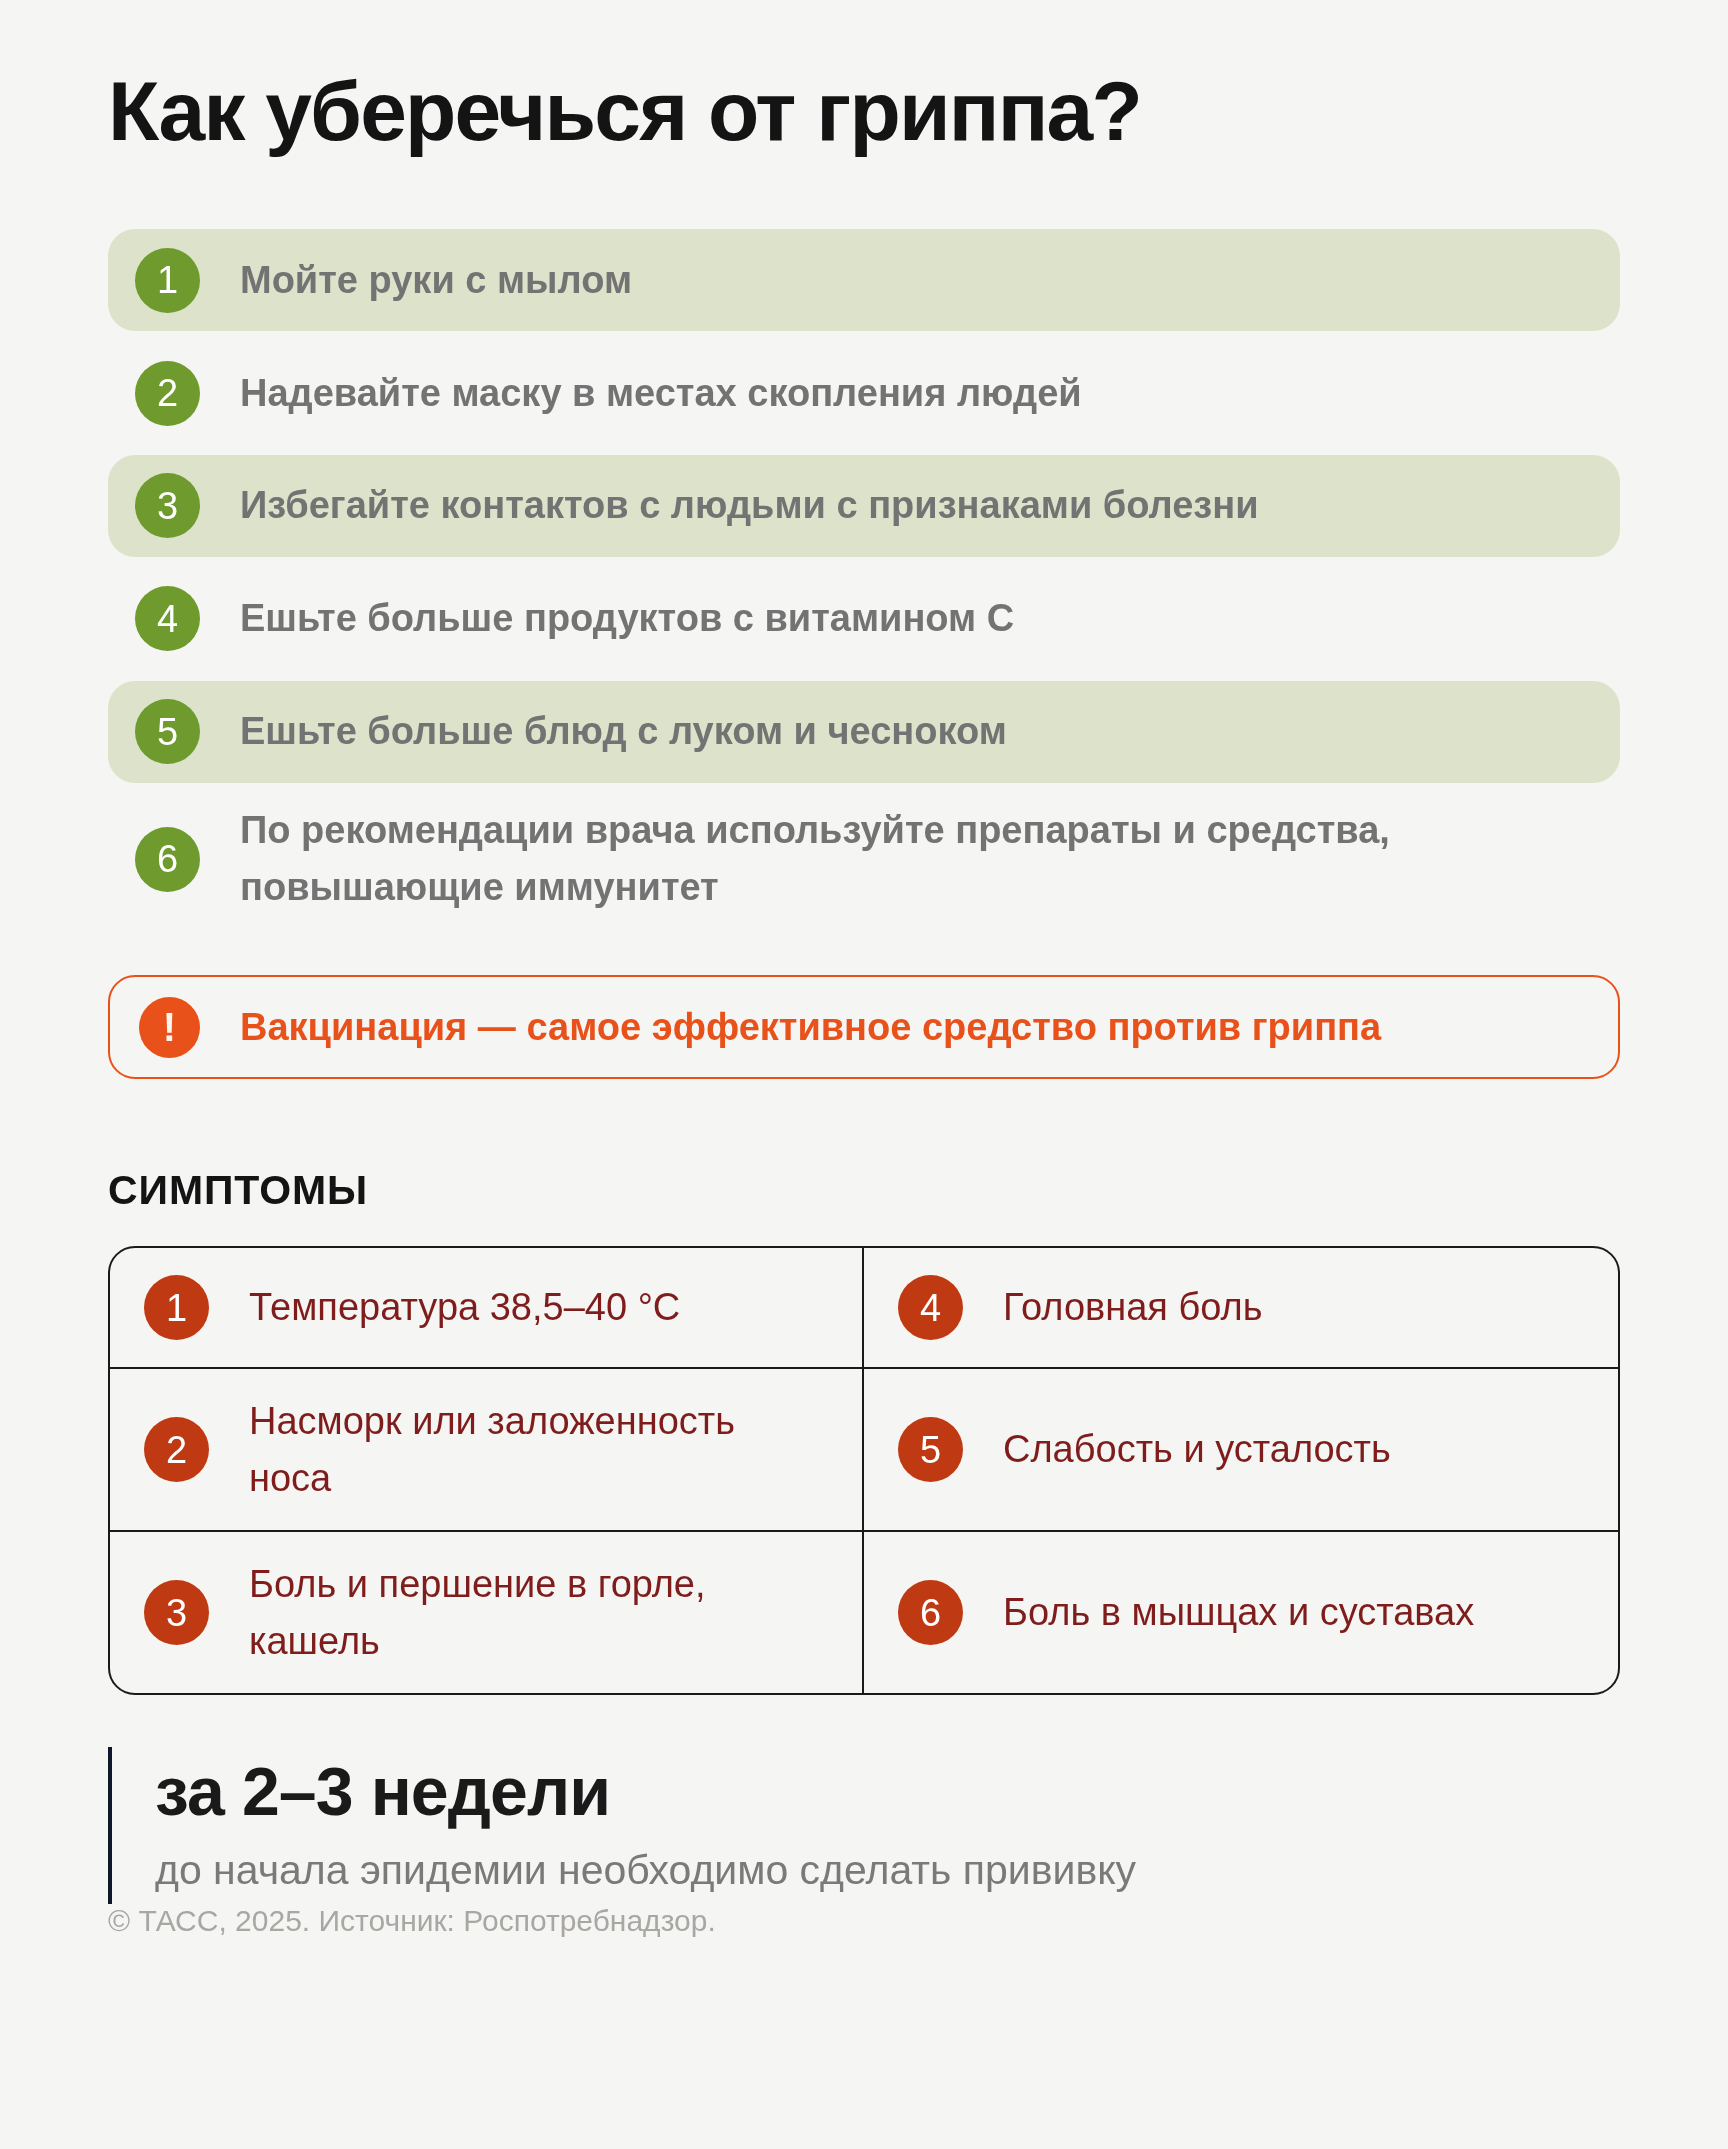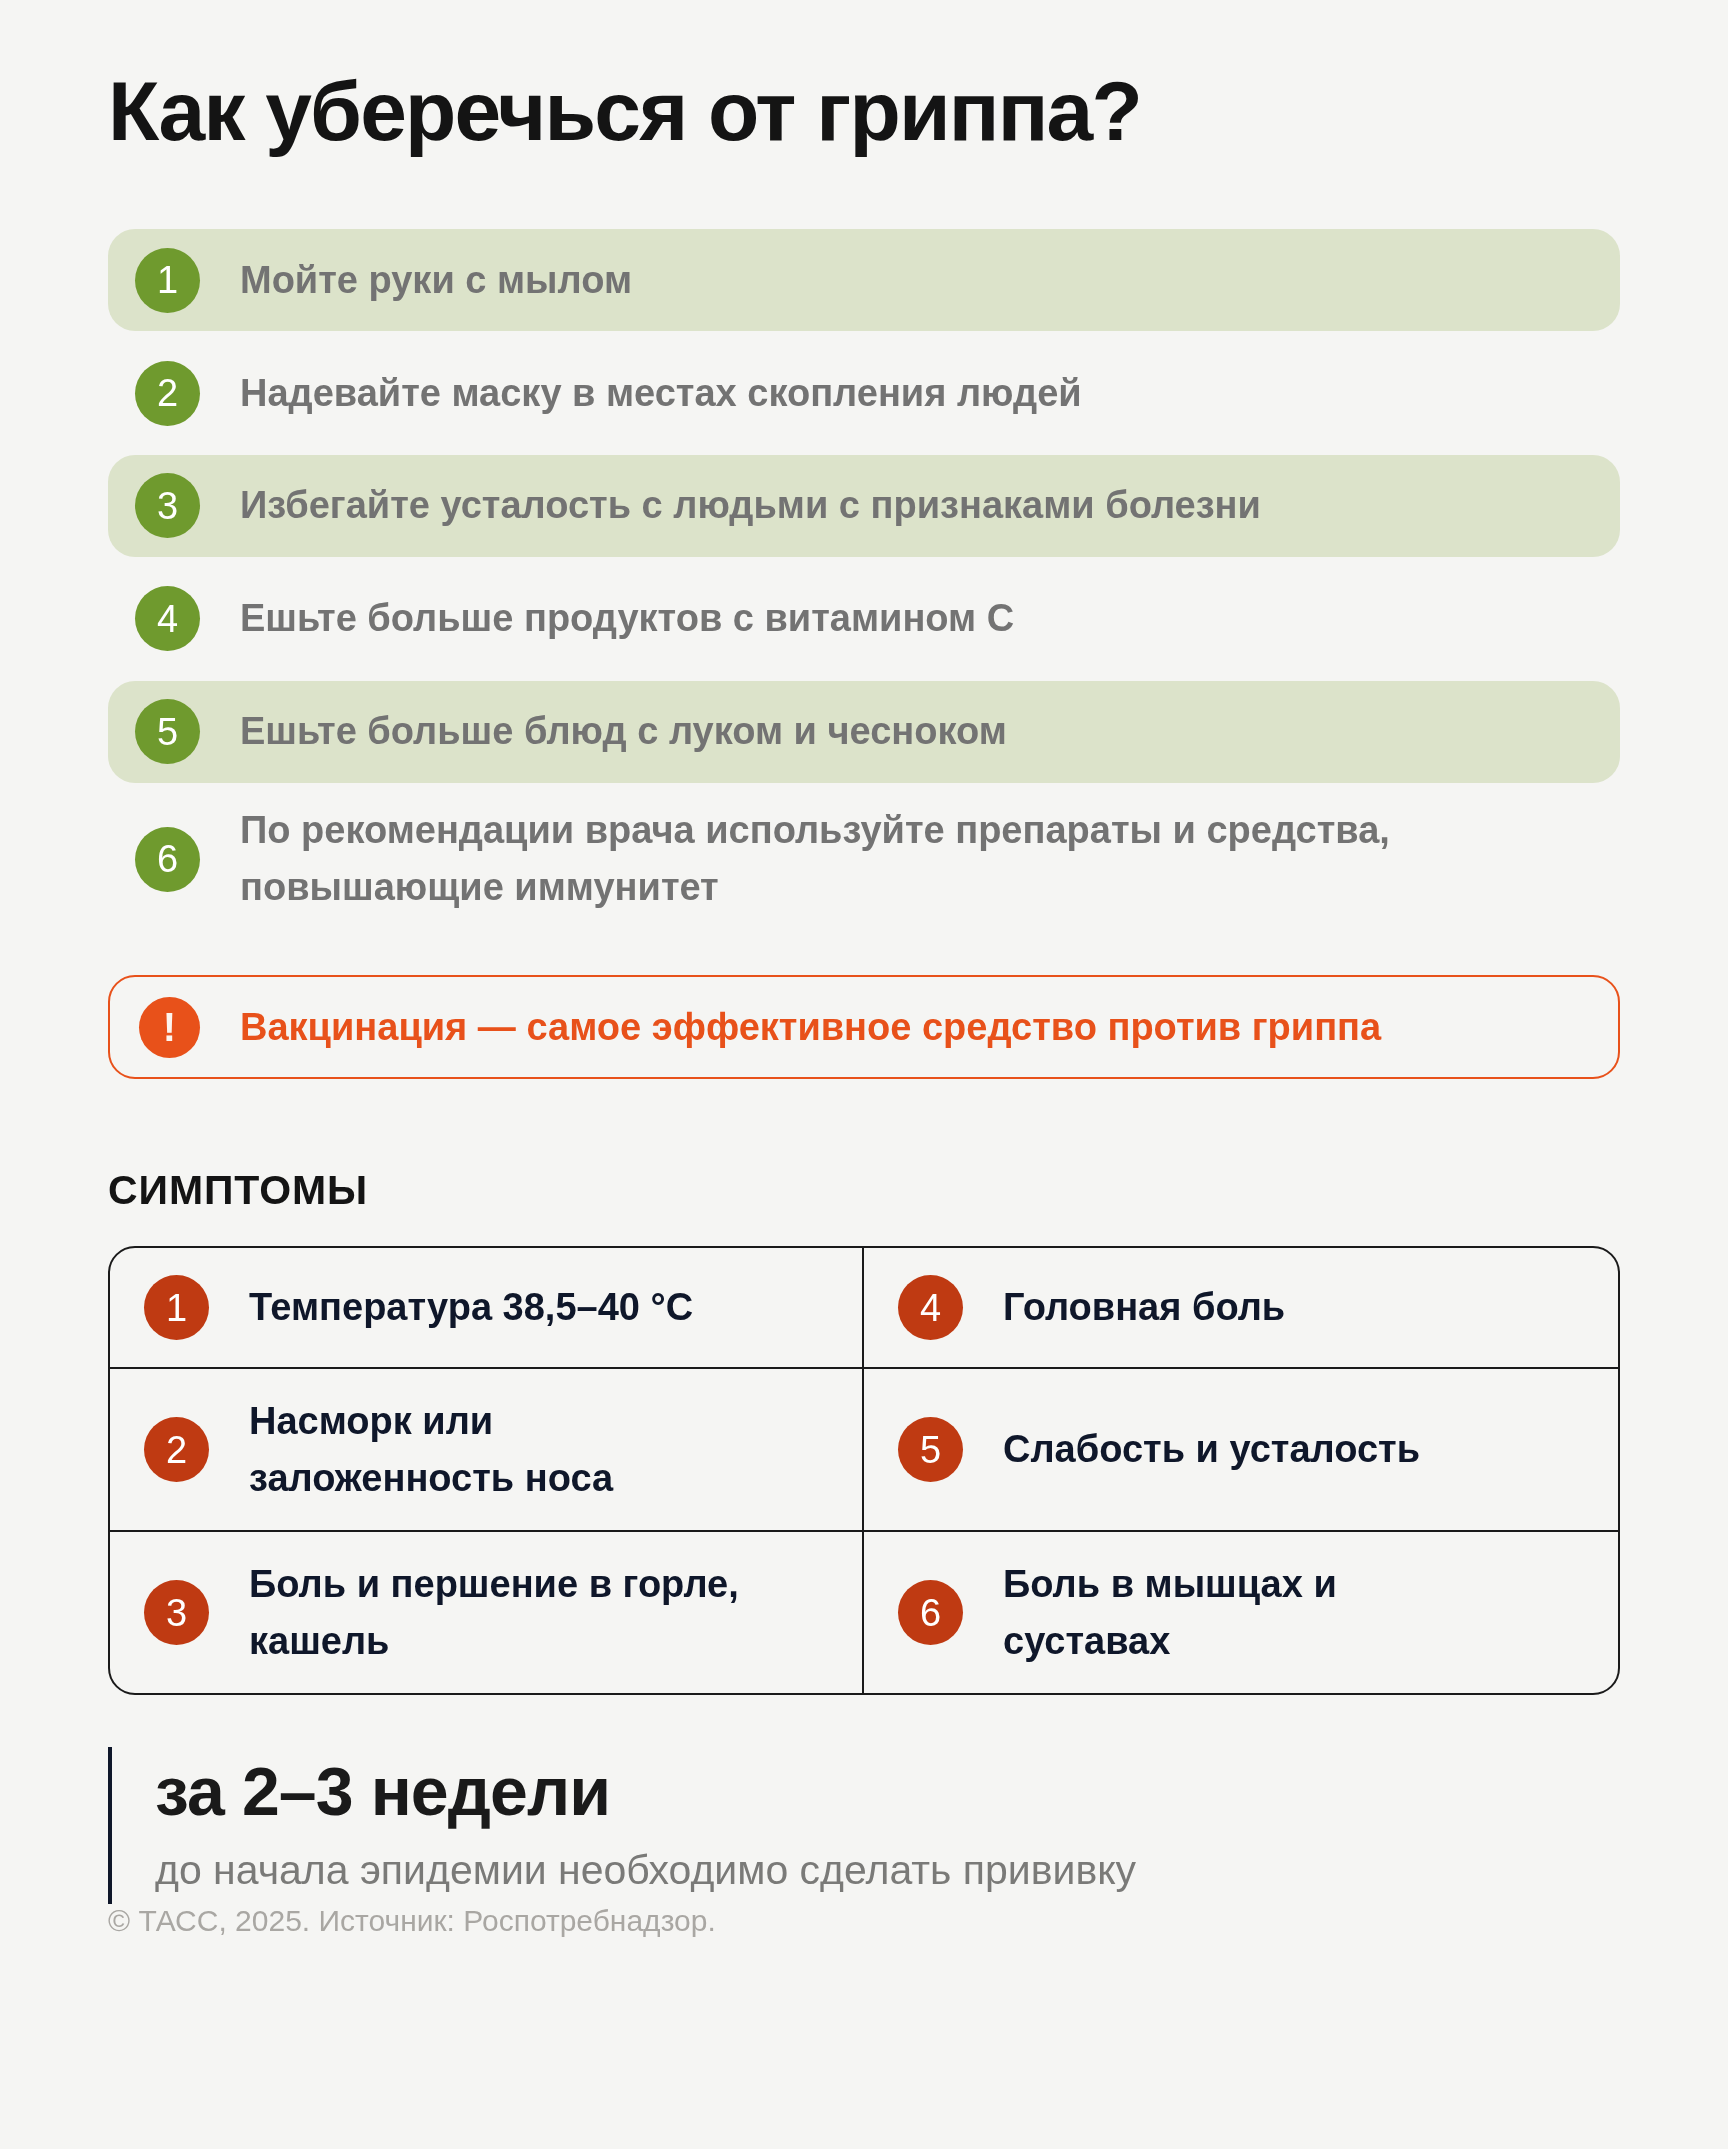--- a/index.html
+++ b/index.html
@@ -117,24 +117,24 @@
     display: flex;
     align-items: center;
     gap: 40px;
     padding: 23.4px 27px 23.4px 34px;
     min-height: 119px;
   }
   .sym-cell.left { border-right: 2.7px solid #1a1a1a; }
   .sym-row.tall .sym-cell { min-height: 156px; }
   .sym-text {
     font-size: 38px;
-    font-weight: 700;
+    font-weight: 400;
     line-height: 1.5;
     max-width: 504px;
-    color: #0f172a;
+    color: #7f1d1d;
   }
   
   .takeaway {
     margin-top: 52px;
     border-left: 4px solid #0f172a;
     padding: 7.2px 0 9px 43px;
   }
   .takeaway-title {
     font-size: 68px;
     font-weight: 700;
@@ -170,21 +170,21 @@
       <span class="prev-text">Мойте руки с мылом</span>
     </div>
 
     <div class="prev-row">
       <span class="badge green">2</span>
       <span class="prev-text">Надевайте маску в местах скопления людей</span>
     </div>
 
     <div class="prev-row highlight">
       <span class="badge green">3</span>
-      <span class="prev-text">Избегайте усталость с людьми с признаками болезни</span>
+      <span class="prev-text">Избегайте контактов с людьми с признаками болезни</span>
     </div>
 
     <div class="prev-row">
       <span class="badge green">4</span>
       <span class="prev-text">Ешьте больше продуктов с витамином С</span>
     </div>
 
     <div class="prev-row highlight">
       <span class="badge green">5</span>
       <span class="prev-text">Ешьте больше блюд с луком и чесноком</span>

